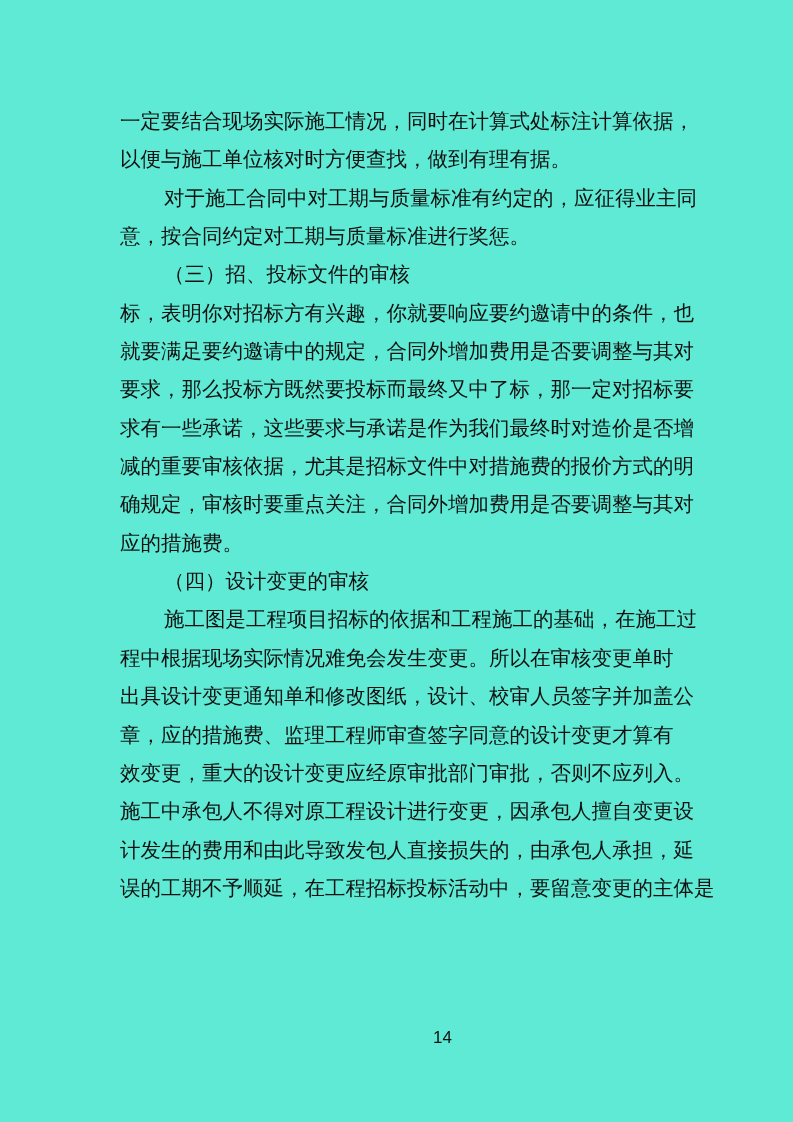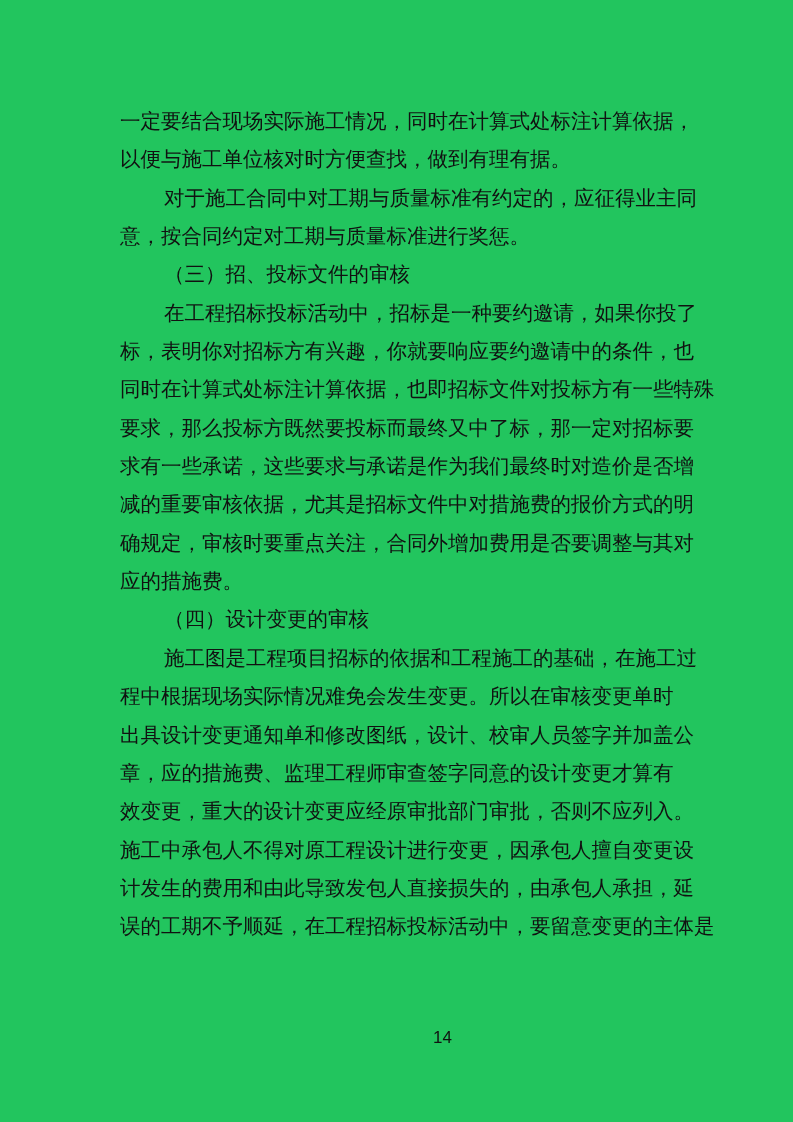--- a/index.html
+++ b/index.html
@@ -1,19 +1,19 @@
 <!DOCTYPE html>
 <html><head>
 <meta charset="utf-8">
 <style>
   html, body { margin: 0; padding: 0; background: #ffffff; }
   body { width: 793px; height: 1122px; position: relative; overflow: hidden; }
   .page {
     position: absolute; left: 0; top: 0; width: 793px; height: 1122px;
-    background: #22c55e;
+    background: #5eead4;
   }
   .body-text {
     position: absolute; left: 120px; top: 102px; width: 553px;
     font-family: "DejaVu Serif", "Liberation Serif", serif;
     font-size: 20.5px; color: #111111;
   }
   .line {
     height: 38.35px; line-height: 38.35px; white-space: nowrap;
     text-align: justify; text-align-last: justify; letter-spacing: 0;
   }
@@ -29,23 +29,22 @@
 </head>
 <body>
 
 <div class="page">
   <div class="body-text">
     <div class="line">一定要结合现场实际施工情况，同时在计算式处标注计算依据，</div>
     <div class="line last">以便与施工单位核对时方便查找，做到有理有据。</div>
     <div class="line indent">对于施工合同中对工期与质量标准有约定的，应征得业主同</div>
     <div class="line last">意，按合同约定对工期与质量标准进行奖惩。</div>
     <div class="line heading">（三）招、投标文件的审核</div>
-    <div class="line indent">在工程招标投标活动中，招标是一种要约邀请，如果你投了</div>
     <div class="line">标，表明你对招标方有兴趣，你就要响应要约邀请中的条件，也</div>
-    <div class="line">同时在计算式处标注计算依据，也即招标文件对投标方有一些特殊</div>
+    <div class="line">就要满足要约邀请中的规定，合同外增加费用是否要调整与其对</div>
     <div class="line">要求，那么投标方既然要投标而最终又中了标，那一定对招标要</div>
     <div class="line">求有一些承诺，这些要求与承诺是作为我们最终时对造价是否增</div>
     <div class="line">减的重要审核依据，尤其是招标文件中对措施费的报价方式的明</div>
     <div class="line">确规定，审核时要重点关注，合同外增加费用是否要调整与其对</div>
     <div class="line last">应的措施费。</div>
     <div class="line heading">（四）设计变更的审核</div>
     <div class="line indent">施工图是工程项目招标的依据和工程施工的基础，在施工过</div>
     <div class="line">程中根据现场实际情况难免会发生变更。所以在审核变更单时</div>
     <div class="line">出具设计变更通知单和修改图纸，设计、校审人员签字并加盖公</div>
     <div class="line">章，应的措施费、监理工程师审查签字同意的设计变更才算有</div>

